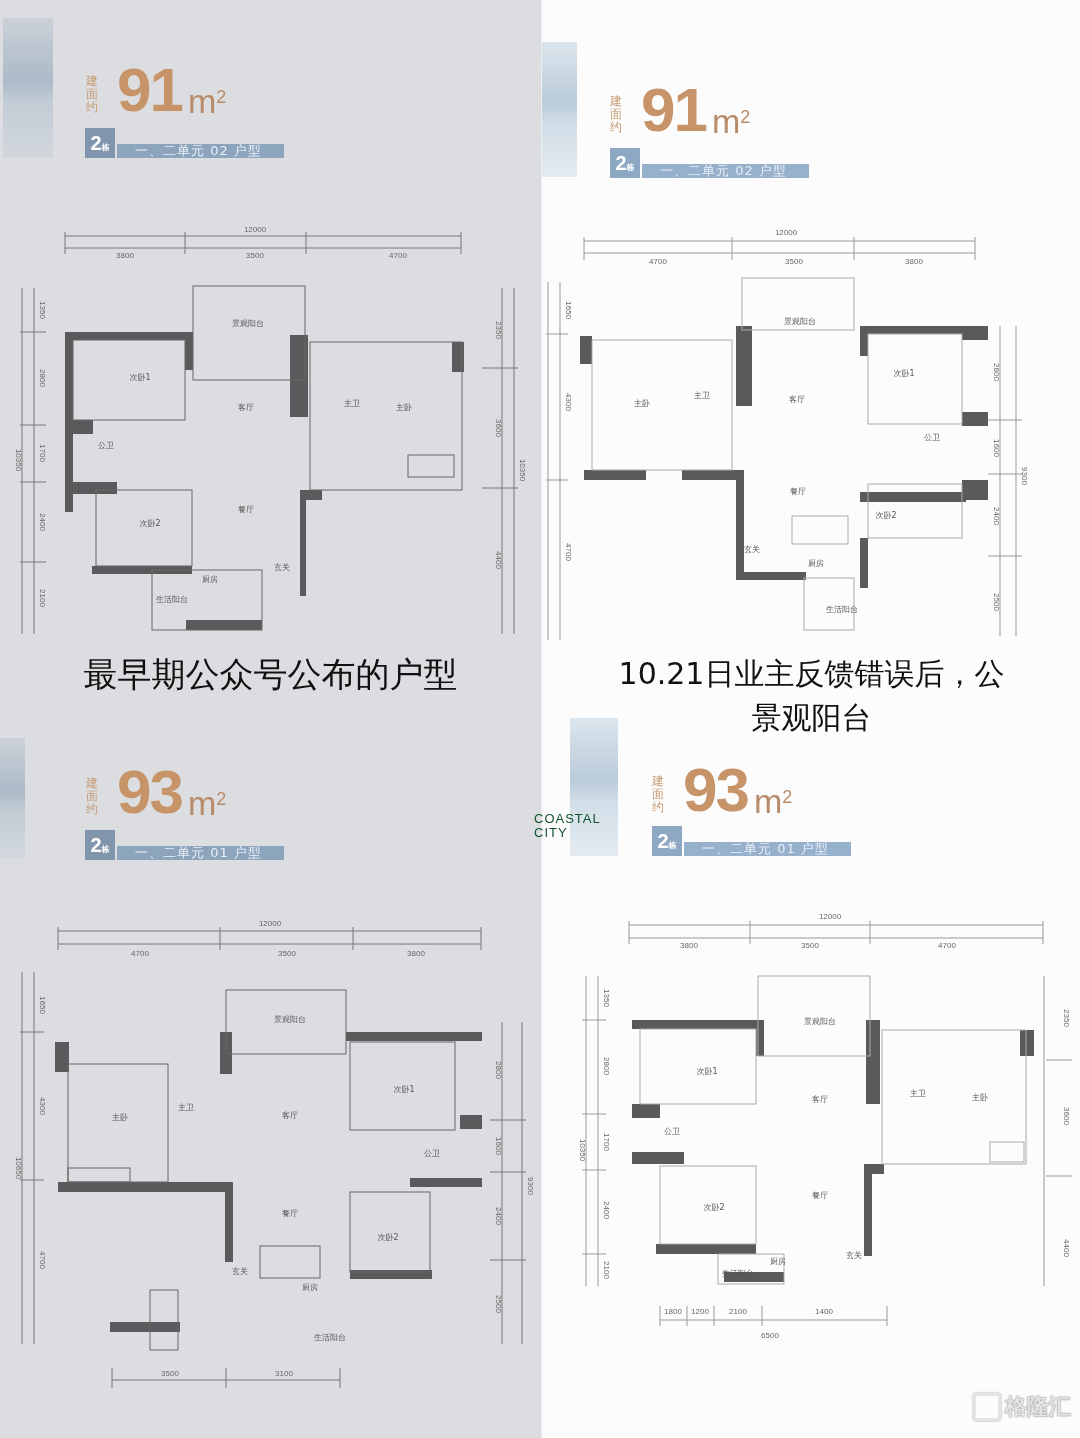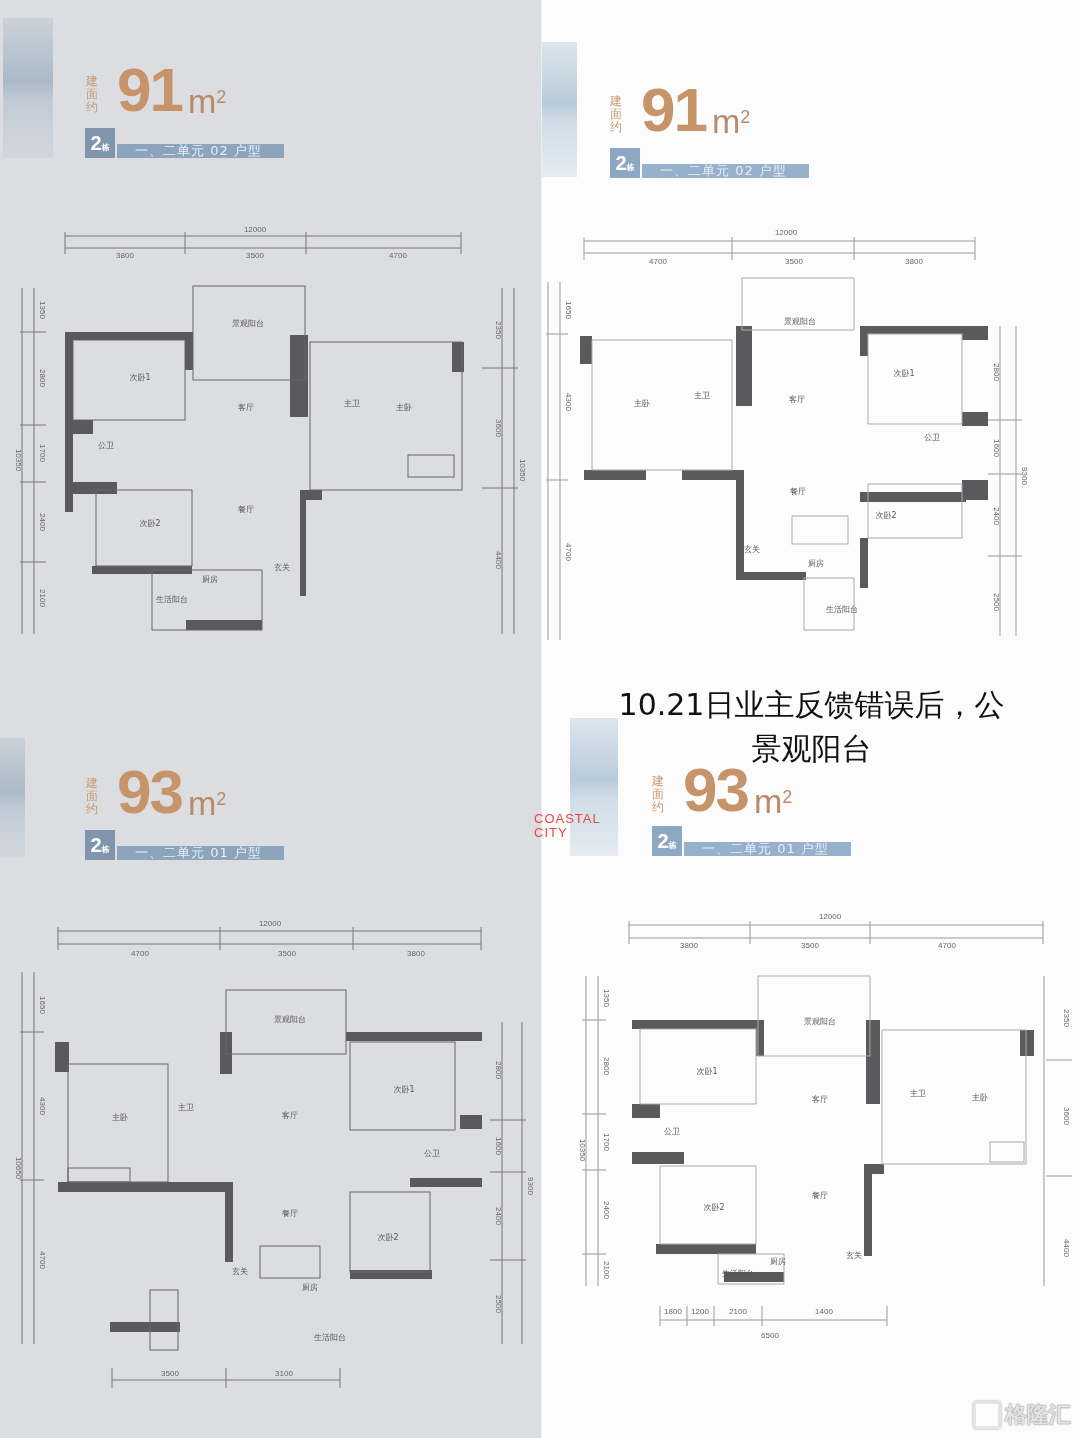--- a/index.html
+++ b/index.html
@@ -3,37 +3,37 @@
 <meta charset="utf-8">
 <style>
   html,body{margin:0;padding:0;}
   body{width:1080px;height:1438px;position:relative;overflow:hidden;font-family:"DejaVu Sans",sans-serif;background:#fff;}
   .half{position:absolute;top:0;height:1438px;}
   .half.left{left:0;width:541px;background:#dcdde0;}
   .half.right{left:541px;width:539px;background:#fcfcfd;border-left:1px solid #eee;}
   .panel{position:absolute;left:0;width:100%;}
   .thumb{position:absolute;width:50px;height:110px;background:linear-gradient(180deg,#d4e0ea 0%,#a9bfcf 45%,#c6d6e2 60%,#dfe7ee 100%);opacity:.8;}
   .left .thumb{background:linear-gradient(180deg,#c7ced6 0%,#9fb2c2 45%,#bcc7d2 60%,#cfd5dc 100%);}
-  .brand{position:absolute;font-size:13px;color:#ef4444;letter-spacing:1px;line-height:14px;font-family:"Liberation Sans",sans-serif;}
+  .brand{position:absolute;font-size:13px;color:#14532d;letter-spacing:1px;line-height:14px;font-family:"Liberation Sans",sans-serif;}
   .area{position:absolute;display:flex;align-items:flex-end;}
   .area .pre{display:flex;flex-direction:column;font-size:12px;line-height:13px;color:#c79a73;margin-right:3px;margin-bottom:4px;}
   .area .num{font-family:"Liberation Sans",sans-serif;font-size:62px;line-height:56px;color:#c7946a;font-weight:bold;letter-spacing:-2px;margin-left:16px;}
   .area .unit{font-family:"Liberation Sans",sans-serif;font-size:34px;line-height:34px;color:#b88c6a;margin-left:6px;}
   .area .unit sup{font-size:18px;vertical-align:top;position:relative;top:-4px;}
   .tag{position:absolute;height:30px;display:flex;}
   .tag .bld{width:30px;background:#8ea8c4;color:#fff;font-family:"Liberation Sans",sans-serif;font-size:20px;font-weight:bold;display:flex;align-items:center;justify-content:center;margin-right:2px;}
   .tag .bld small{font-size:8px;margin-top:8px;}
   .tag .txt{background:#97b1cc;color:#e8eef6;font-size:13px;display:flex;align-items:center;padding:0 22px 0 18px;letter-spacing:1px;margin-top:16px;}
   .left .tag .bld{background:#8196ad;}
   .left .tag .txt{background:#8da4bd;}
   .plan{position:absolute;}
   .dimtxt{font-family:"Liberation Sans",sans-serif;font-size:8px;fill:#666;}
   .room{font-size:8px;fill:#555;}
   .caption{position:absolute;color:#111;font-size:34px;text-align:center;line-height:44px;font-family:"DejaVu Sans",sans-serif;}
-  .watermark{position:absolute;right:10px;bottom:8px;display:flex;align-items:center;gap:4px;color:#e4e4e4;font-size:22px;font-weight:bold;text-shadow:0 0 2px #999,0 0 1px #777;}
+  .watermark{position:absolute;right:10px;bottom:16px;display:flex;align-items:center;gap:4px;color:#e4e4e4;font-size:22px;font-weight:bold;text-shadow:0 0 2px #999,0 0 1px #777;}
   .watermark .logo{width:22px;height:22px;border:3px solid #e4e4e4;border-radius:4px;box-shadow:0 0 2px #888;}
 </style>
 </head>
 <body>
 
 <div class="half left">
 
   <div class="panel" style="top:0;height:640px;">
     <div class="thumb" style="left:3px;top:18px;height:140px;"></div>
     <div class="area" style="left:86px;top:62px;">
@@ -123,20 +123,21 @@
         <text x="150" y="306">次卧2</text>
         <text x="246" y="292">餐厅</text>
         <text x="210" y="362">厨房</text>
         <text x="282" y="350">玄关</text>
         <text x="172" y="382">生活阳台</text>
       </g>
     </svg>
   </div>
 
   <div class="caption" style="left:0;top:652px;width:541px;">
+    <div>最早期公众号公布的户型</div>
   </div>
 
   <div class="panel" style="top:730px;height:708px;">
     <div class="thumb" style="left:0;top:8px;height:120px;width:25px;"></div>
     <div class="area" style="left:86px;top:34px;">
       <div class="pre">
         <span>建</span>
         <span>面</span>
         <span>约</span>
       </div>
@@ -313,21 +314,21 @@
         <text x="390" y="162" transform="translate(0,56)">公卫</text>
         <text x="256" y="216" transform="translate(0,56)">餐厅</text>
         <text x="344" y="240" transform="translate(0,56)">次卧2</text>
         <text x="210" y="274" transform="translate(0,56)">玄关</text>
         <text x="274" y="288" transform="translate(0,56)">厨房</text>
         <text x="300" y="334" transform="translate(0,56)">生活阳台</text>
       </g>
     </svg>
   </div>
 
-  <div class="caption" style="left:0;top:652px;width:539px;font-size:30px;margin-top:31px;">
+  <div class="caption" style="left:0;top:652px;width:539px;font-size:30px;">
     <div>10.21日业主反馈错误后，公</div>
     <div>景观阳台</div>
   </div>
 
   <div class="panel" style="top:718px;height:720px;">
     <div class="thumb" style="left:28px;top:0;width:48px;height:138px;"></div>
     <div class="brand" style="left:-8px;top:94px;">
       <div>COASTAL</div>
       <div>CITY</div>
     </div>

